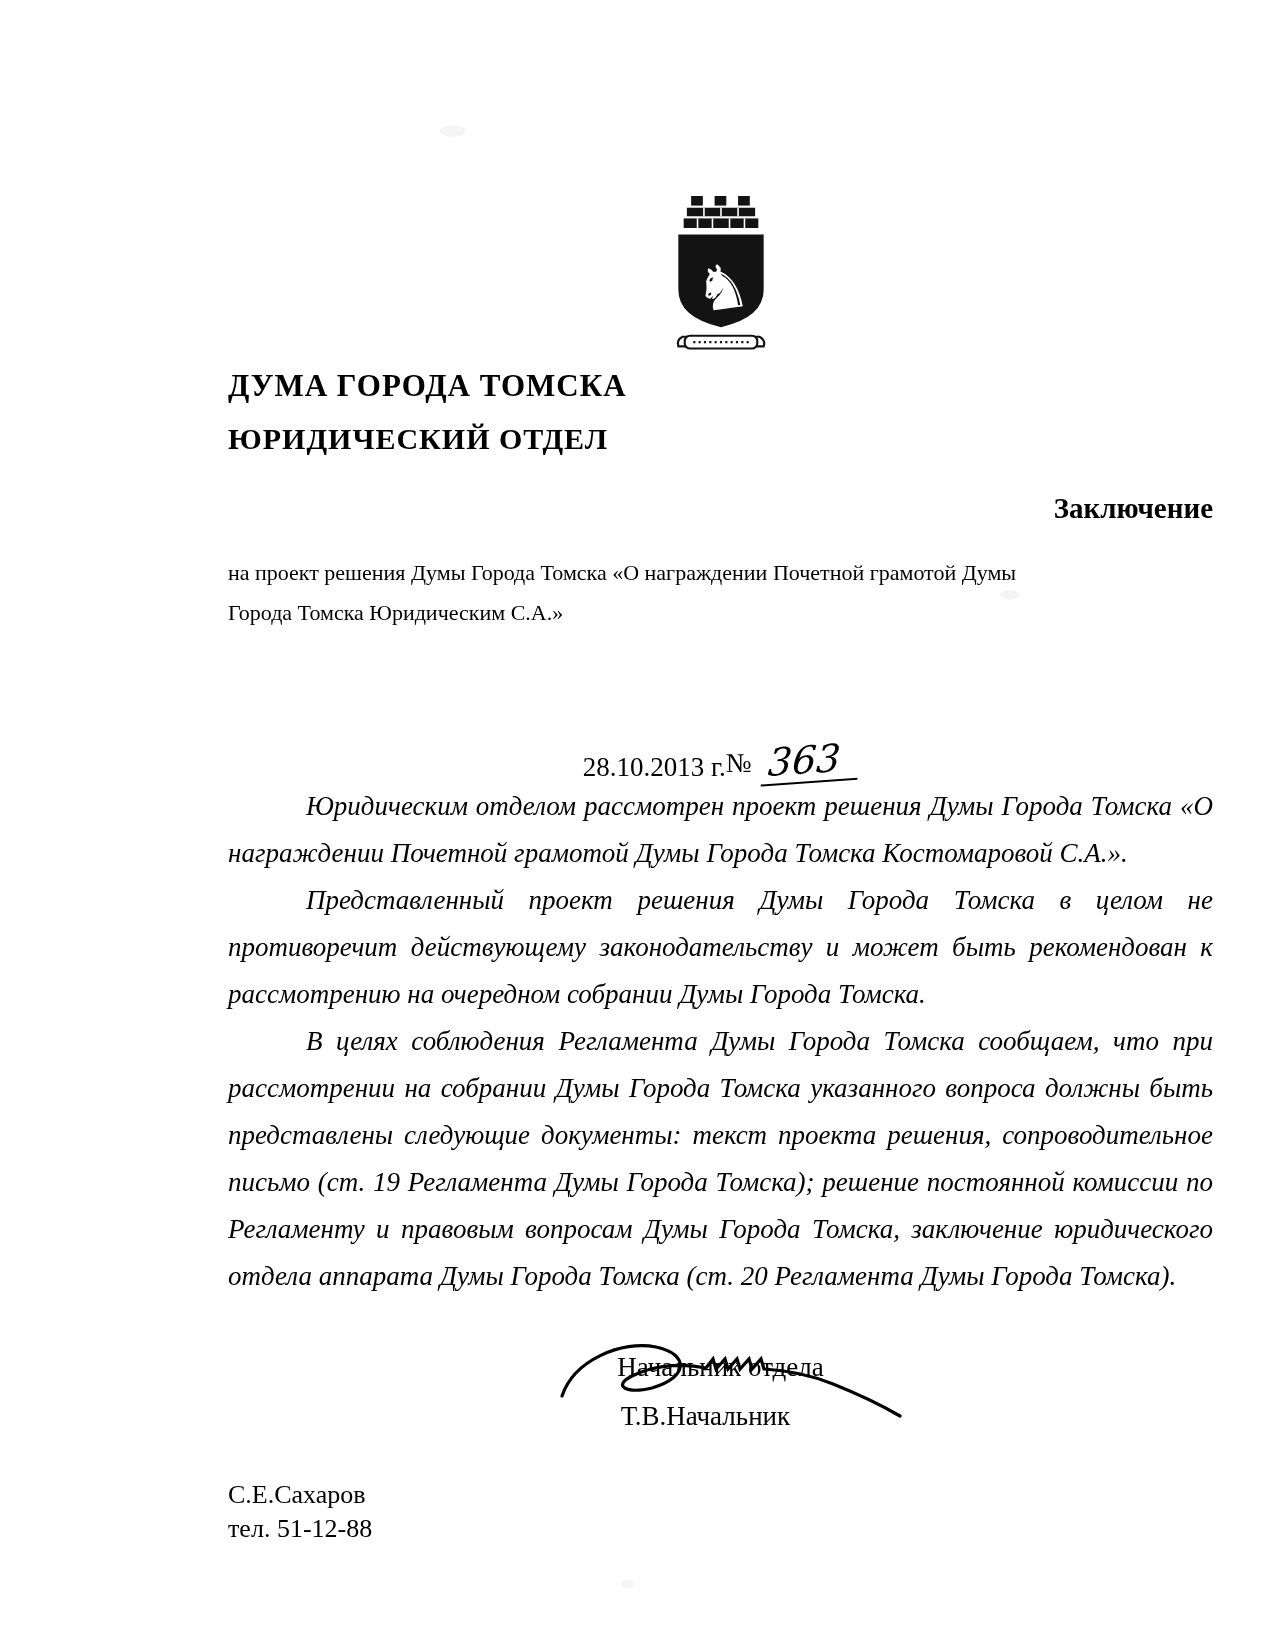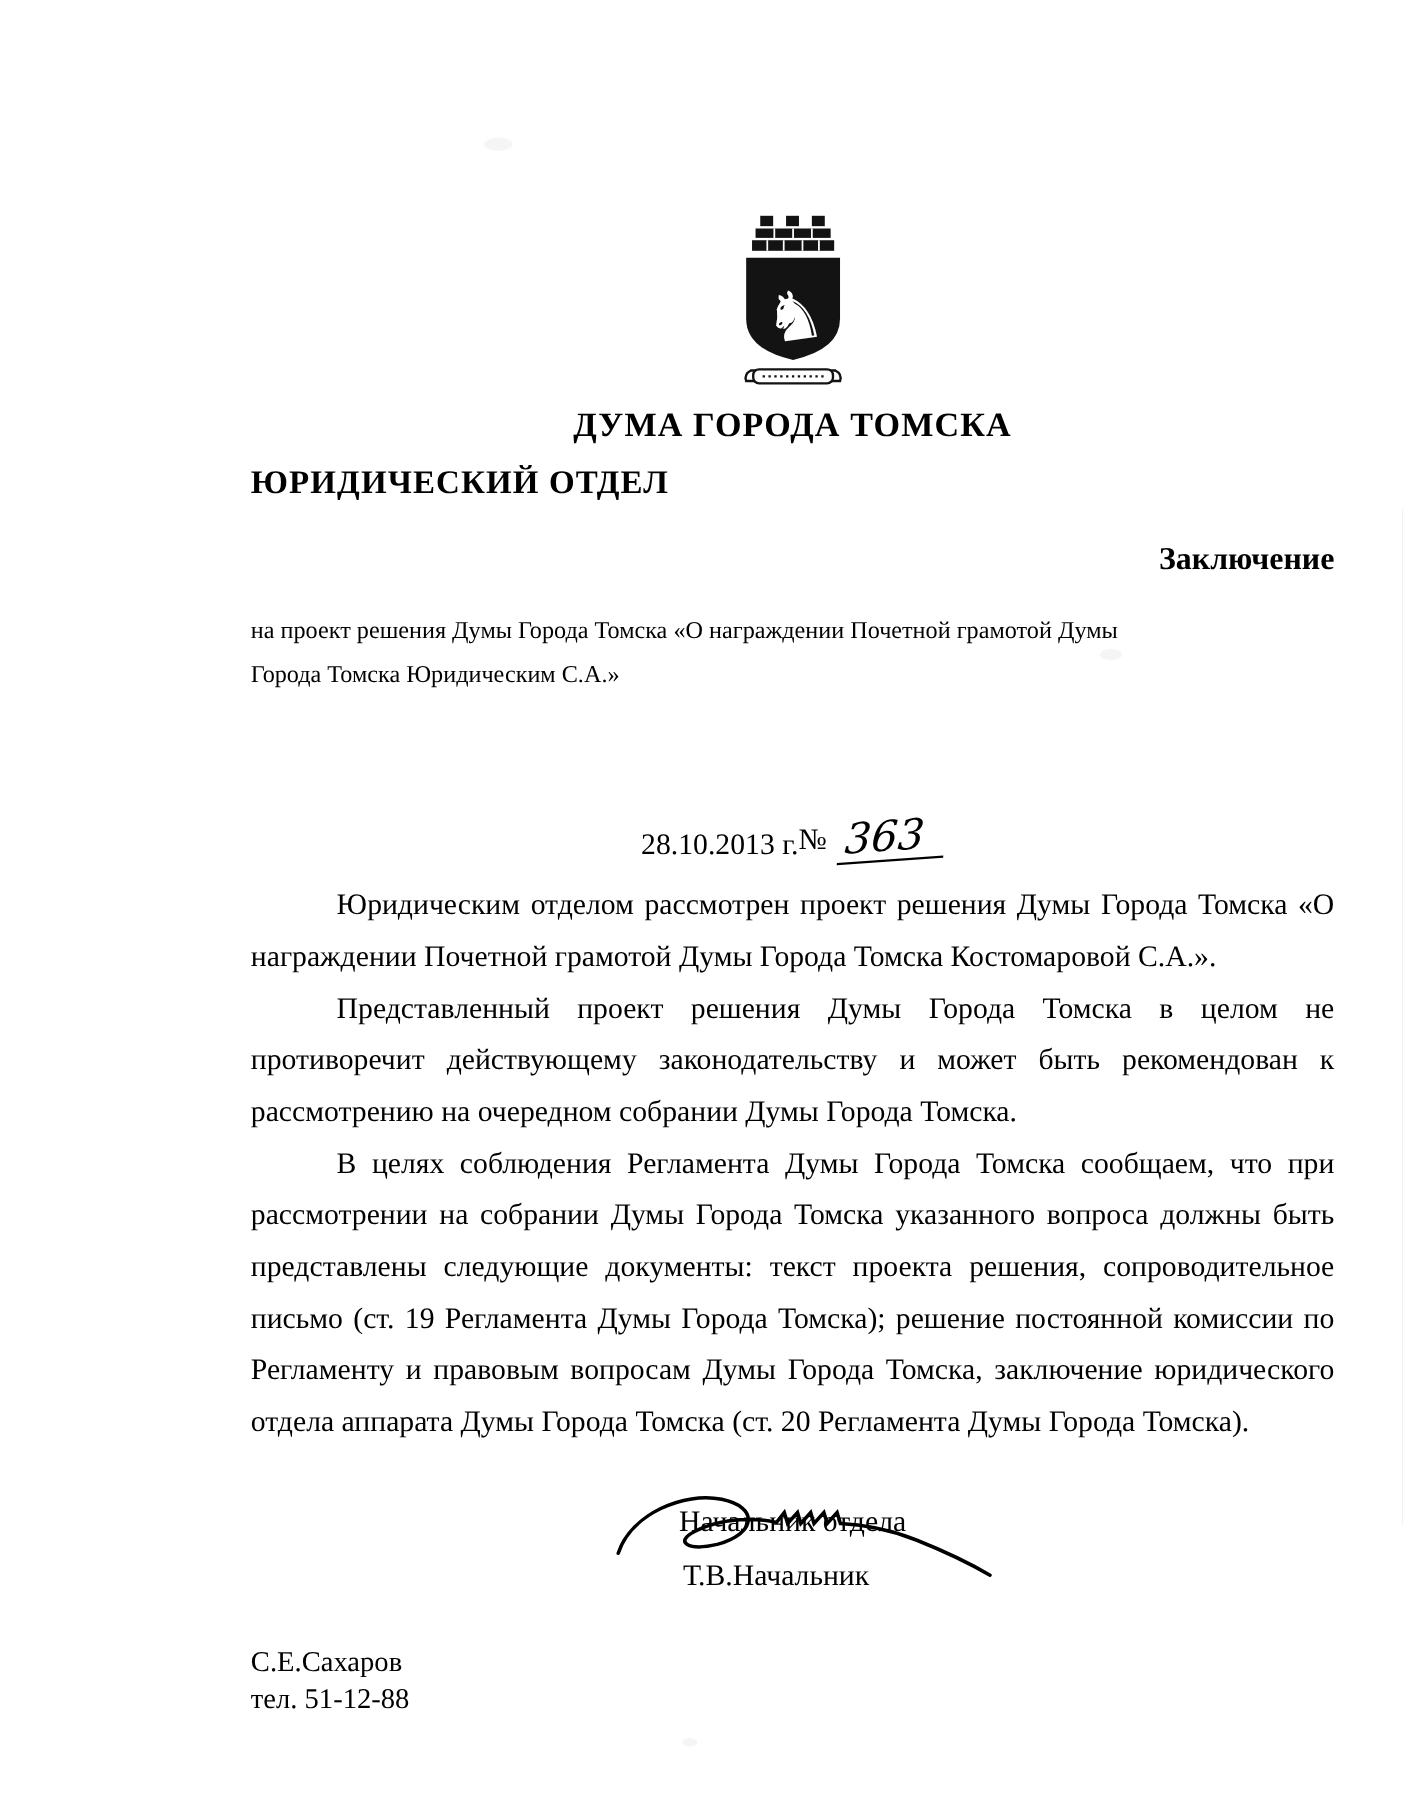--- a/index.html
+++ b/index.html
@@ -22,21 +22,20 @@
   .content {
     margin-left: 228px;
     width: 985px;
   }
   .emblem-wrap {
     text-align: center;
     line-height: 0;
   }
   .org-line1 {
     margin: 12px 0 0 0;
-    text-align: center;
     font-size: 31px;
     font-weight: bold;
     letter-spacing: 1px;
   }
   .org-line2 {
     margin: 18px 0 0 0;
     text-align: left;
     font-size: 30px;
     font-weight: bold;
     letter-spacing: 1px;
@@ -74,21 +73,21 @@
     display: inline-block;
     font-size: 38px;
     font-style: italic;
     font-family: "DejaVu Serif", serif;
     transform: rotate(-4deg) skewX(-8deg);
     border-bottom: 2px solid #000;
     padding: 0 18px 2px 6px;
     line-height: 1;
   }
   .body-text {
-    margin-top: 16px;
+    font-style: italic;
   }
   .body-text p {
     margin: 0;
     font-size: 27px;
     line-height: 47px;
     text-align: justify;
     text-indent: 78px;
   }
   .signoff-row {
     position: relative;

